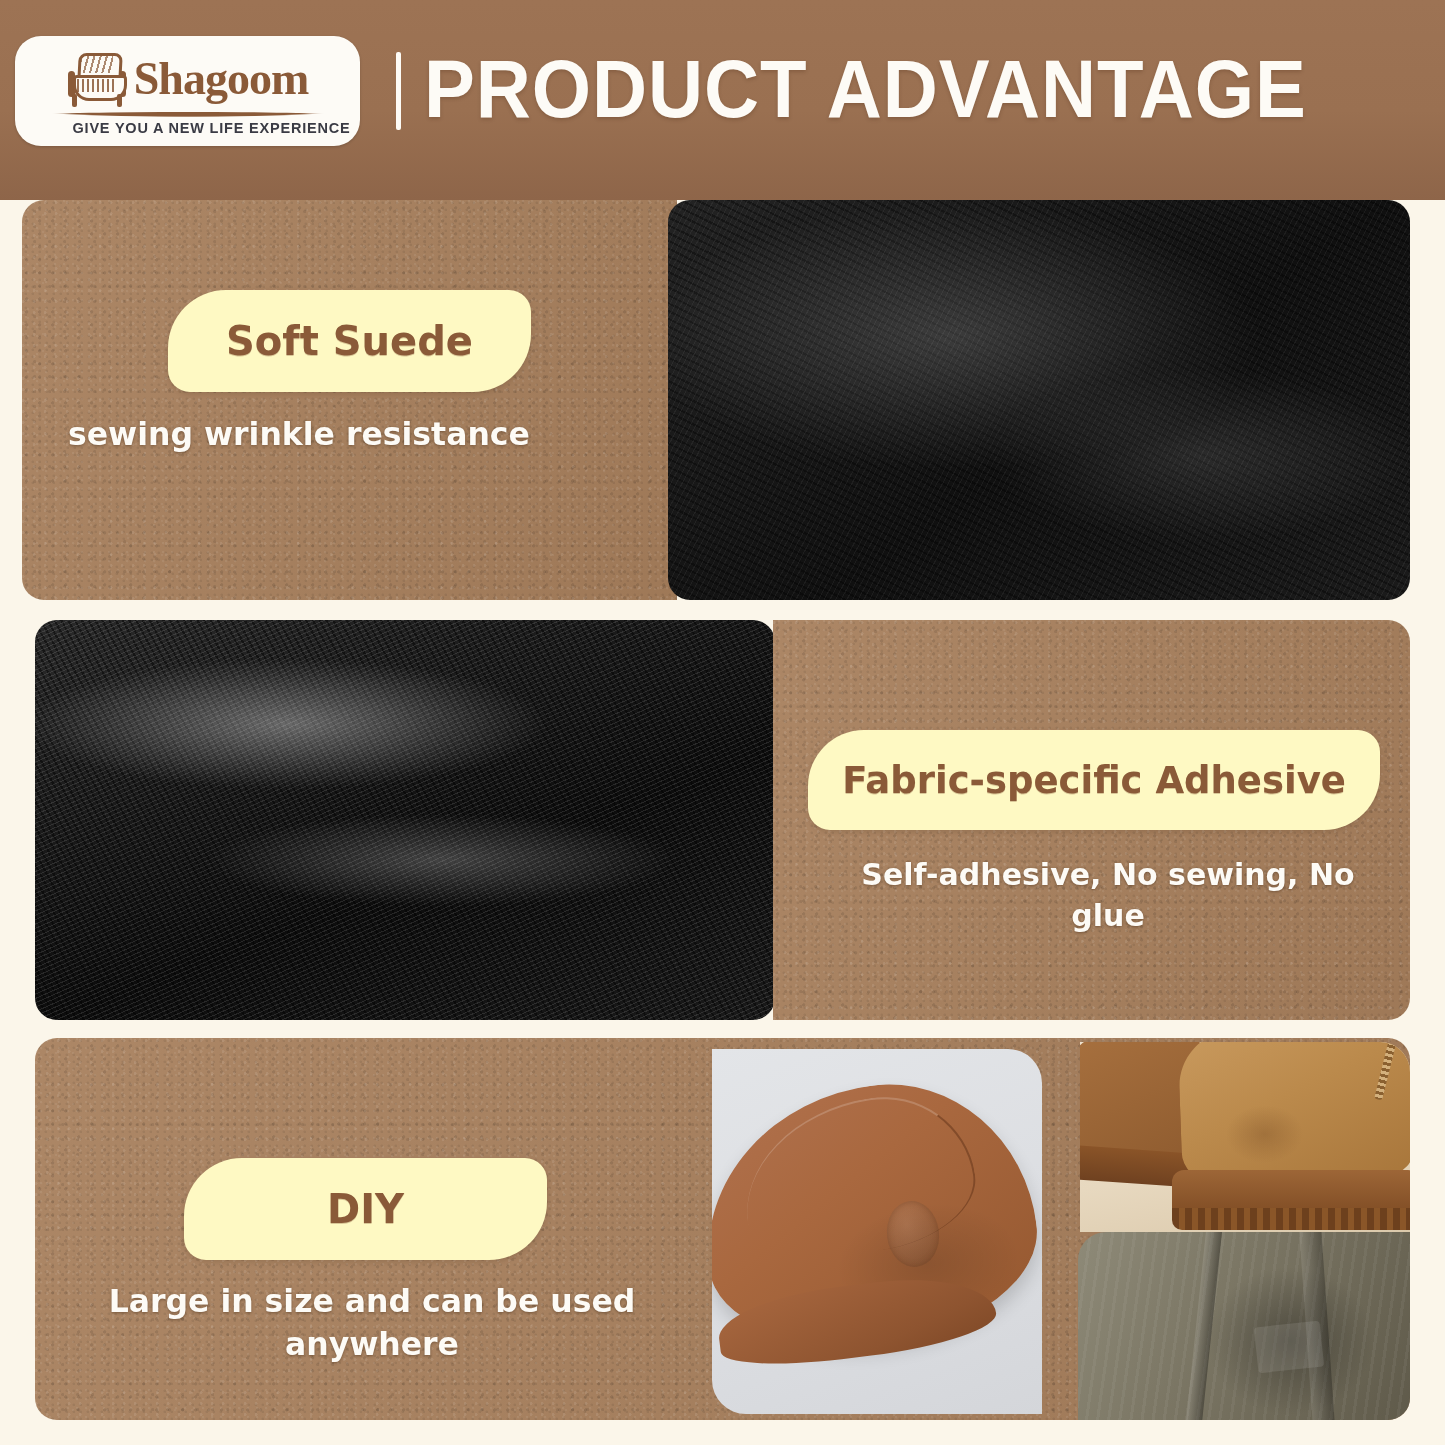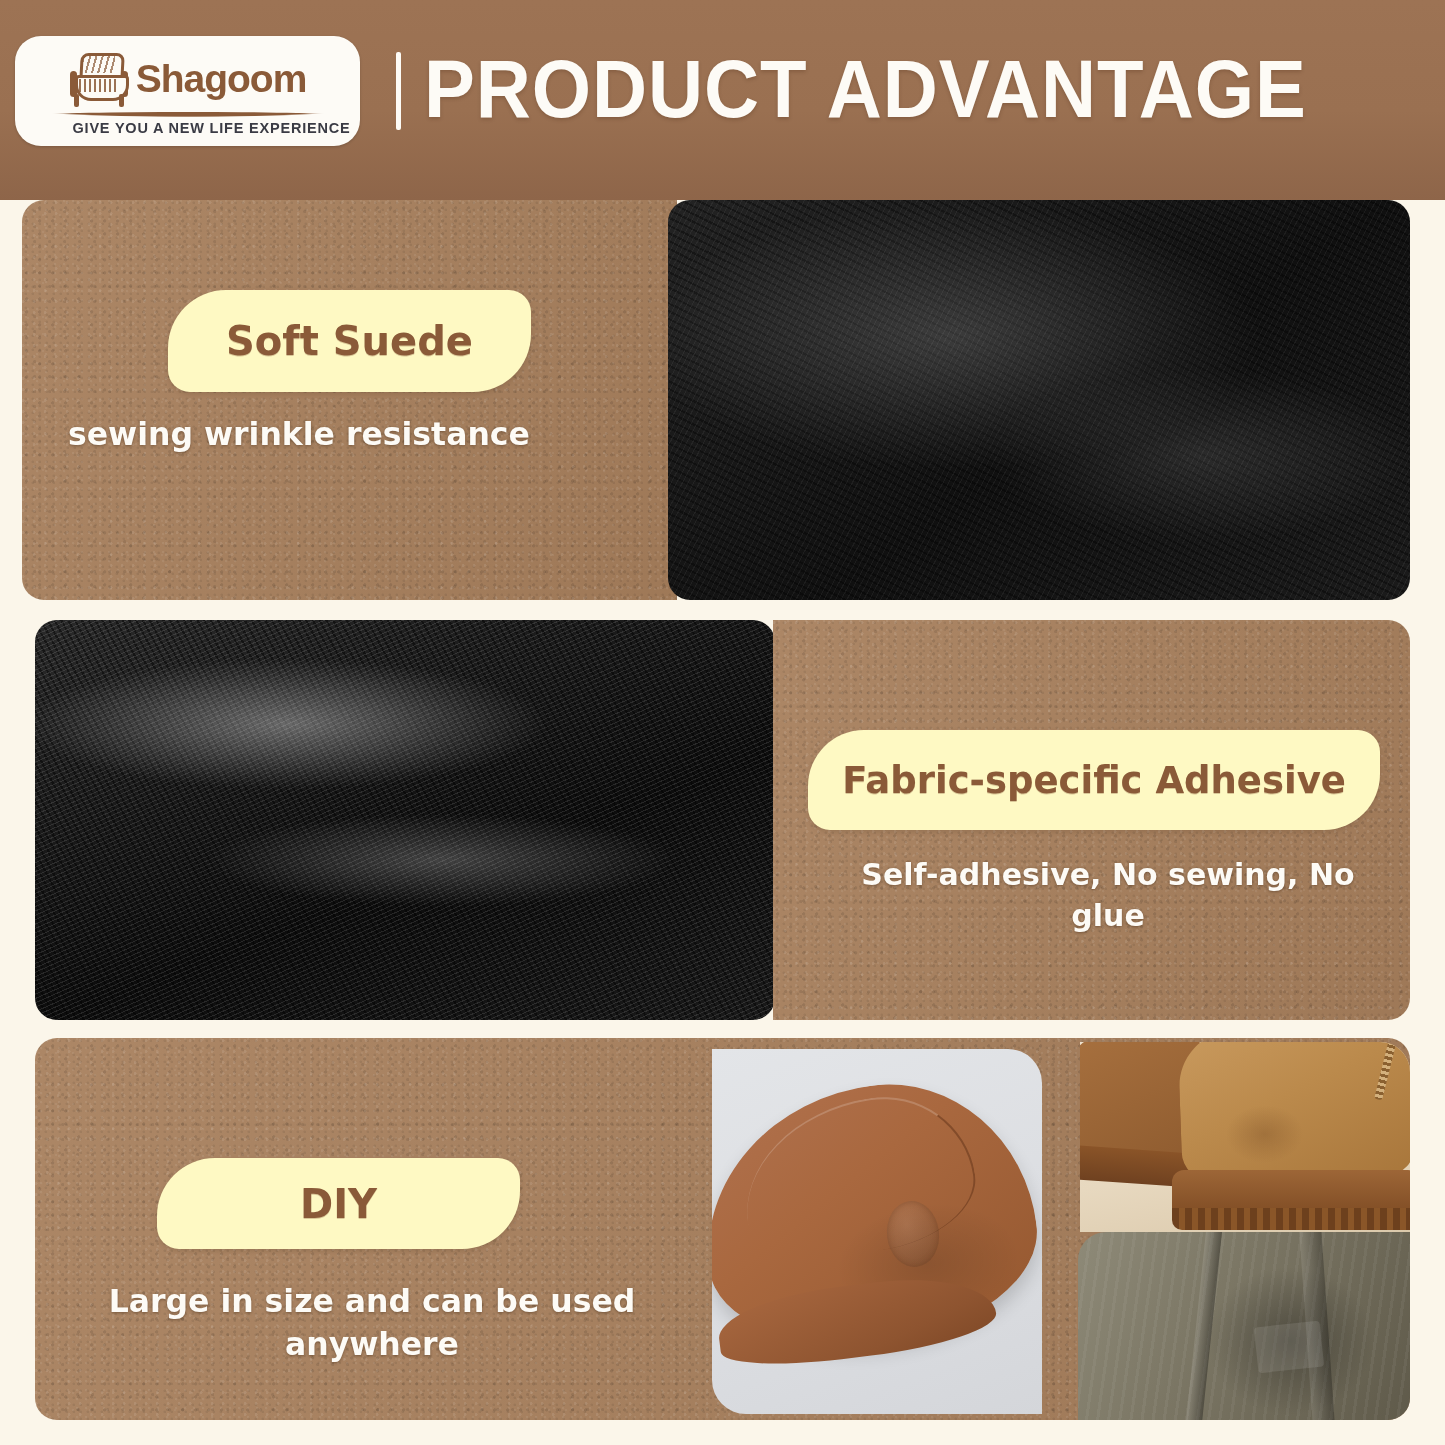--- a/index.html
+++ b/index.html
@@ -17,22 +17,22 @@
     background:linear-gradient(180deg,#9d7354 0%,#9a7051 55%,#8e6549 100%);
   }
   .logo-box{
     position:absolute;left:15px;top:36px;width:345px;height:110px;
     background:#fdfbf6;border-radius:26px;
     box-shadow:0 1px 3px rgba(0,0,0,.18);
     display:flex;flex-direction:column;align-items:center;justify-content:center;
   }
   .logo-row{display:flex;align-items:center;gap:7px;margin-top:2px;}
   .logo-wordmark{
-    font-family:Liberation Sans, sans-serif;
-    font-size:39px;font-weight:bold;color:#8a5a38;letter-spacing:-1px;line-height:1;
+    font-family:Liberation Serif, serif;
+    font-size:46px;font-weight:bold;color:#8a5a38;letter-spacing:-1px;line-height:1;
     position:relative;
   }
   .logo-swoosh{
     width:280px;height:5px;margin-top:3px;
     background:radial-gradient(ellipse at 50% 0%,#8a5a38 0%,#8a5a38 60%,rgba(138,90,56,0) 72%);
     border-radius:50%;
   }
   .logo-tag{
     font-family:"Liberation Sans", sans-serif;
     font-size:14.5px;font-weight:bold;color:#3a3b44;letter-spacing:.8px;margin-top:3px;margin-left:48px;
@@ -134,21 +134,21 @@
 
   
   .row2-photo{position:absolute;left:35px;top:620px;width:740px;height:400px;border-radius:22px;}
   .row2-panel{position:absolute;left:773px;top:620px;width:637px;height:400px;border-radius:0 22px 22px 0;}
   .pill2{left:808px;top:730px;width:572px;height:100px;border-radius:56px 22px 56px 22px;}
   .pill2 .pill-text{font-size:37px;}
   .desc2{left:828px;top:855px;width:560px;font-size:30px;text-align:center;}
 
   
   .row3-panel{position:absolute;left:35px;top:1038px;width:1375px;height:382px;border-radius:22px;}
-  .pill3{left:157px;top:1158px;width:363px;height:91px;}
+  .pill3{left:184px;top:1158px;width:363px;height:102px;}
   .pill3 .pill-text{font-size:40px;}
   .desc3{left:62px;top:1280px;width:620px;font-size:31.5px;text-align:center;}
 
   .img-cap{
     position:absolute;left:712px;top:1049px;width:330px;height:365px;
     border-radius:0 34px 0 34px;overflow:hidden;
     background:linear-gradient(160deg,#e3e5e8 0%,#dcdee2 55%,#d4d6da 100%);
   }
   .cap-body{
     position:absolute;left:-8px;top:38px;width:330px;height:255px;

